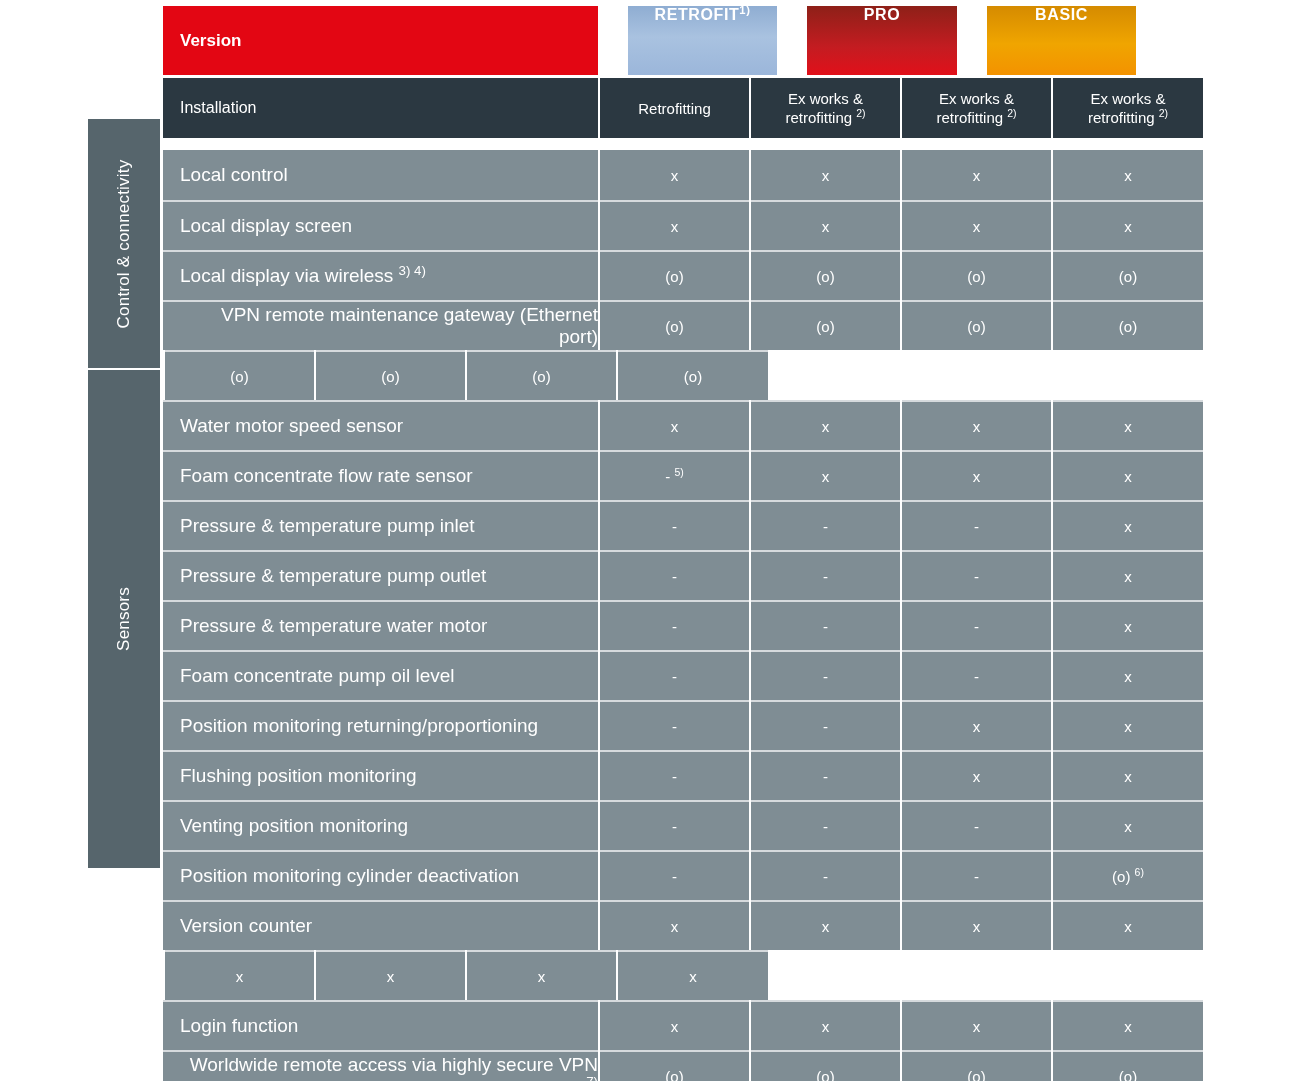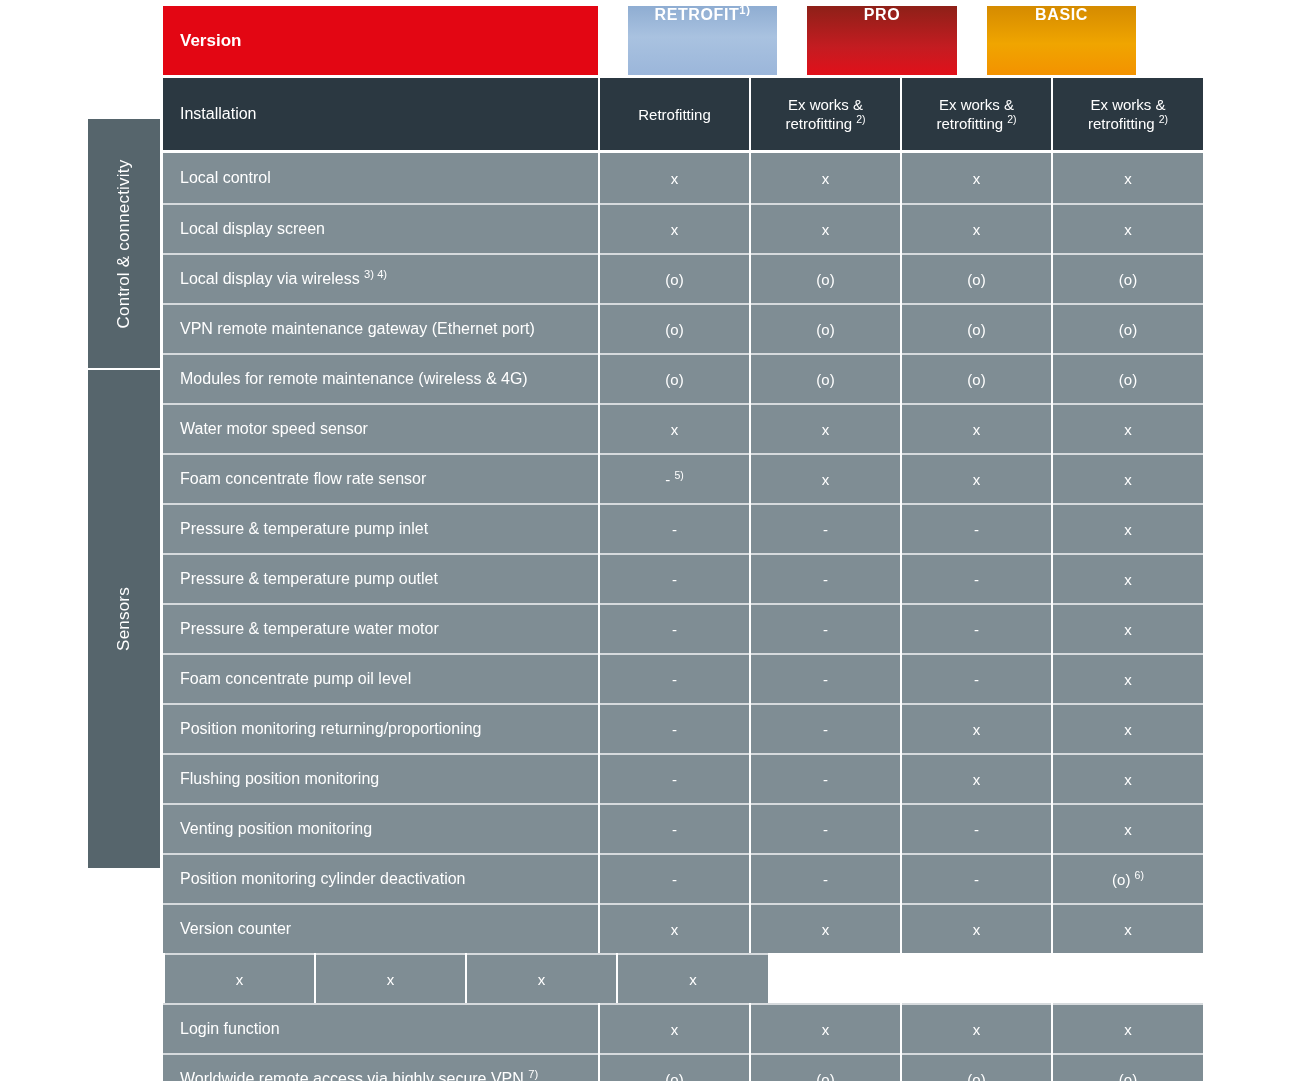--- a/index.html
+++ b/index.html
@@ -63,21 +63,21 @@
   .hdr .c-data .txt {
     color: #ffffff; font-size: 16px; font-weight: 700;
     letter-spacing: .6px;
   }
   .hdr-retrofit { background: linear-gradient(to bottom, #8fadd2 0%, #a9c2e0 45%, #9bb6da 100%); }
   .hdr-lite     { background: linear-gradient(to bottom, #7d7d7d 0%, #b9bcbd 55%, #a9adaf 100%); }
   .hdr-basic    { background: linear-gradient(to bottom, #d58b00 0%, #f0a500 55%, #f39200 100%); }
   .hdr-pro      { background: linear-gradient(to bottom, #8e2018 0%, #c41c21 60%, #e1101a 100%); }
 
   
-  .inst { height: 72px; margin-bottom: 3px; }
+  .inst { height: 60px; margin-bottom: 12px; }
   .inst .c-label, .inst .c-data { background: #2b3841; }
   .inst .c-data { margin-left: 2px; }
   .inst .c-label {
     display: flex; align-items: center; padding-left: 17px;
   }
   .inst .c-label .txt { color:#ffffff; font-size:16px; font-weight:400; }
   .inst .c-data {
     display: flex; align-items: center; justify-content: center; text-align: center;
   }
   .inst .c-data .txt { color:#ffffff; font-size:15px; line-height:19px; font-weight:400; }
@@ -85,21 +85,21 @@
   
   .brow { height: 50px; }
   .brow .c-label, .brow .c-data {
     background: #7f8d94;
     border-top: 2px solid #d6dadd;
   }
   .brow .c-data { margin-left: 2px; }
   .brow .c-label {
     display: flex; align-items: center; padding-left: 17px;
   }
-  .brow .c-label .txt { color:#ffffff; font-size:16px; font-weight:400;text-align:right; }
+  .brow .c-label .txt { color:#ffffff; font-size:19px; font-weight:400;text-align:right; }
   .brow .c-data {
     display: flex; align-items: center; justify-content: center;
   }
   .brow .c-data .txt { color:#ffffff; font-size:15px; font-weight:400; }
   .brow.first-body .c-label, .brow.first-body .c-data { border-top: none; }
 
   sup { font-size: 70%; vertical-align: super; line-height: 0; }
 </style>
 </head>
 <body>
@@ -207,23 +207,20 @@
           <span class="txt">(o)</span>
         </div>
         <div class="c-data">
           <span class="txt">(o)</span>
         </div>
         <div class="c-data last">
           <span class="txt">(o)</span>
         </div>
       </div>
       <div class="trow brow">
-        <div class="c-label">
-          <span class="txt">Modules for remote maintenance (wireless &amp; 4G)</span>
-        </div>
         <div class="c-data">
           <span class="txt">(o)</span>
         </div>
         <div class="c-data">
           <span class="txt">(o)</span>
         </div>
         <div class="c-data">
           <span class="txt">(o)</span>
         </div>
         <div class="c-data last">

